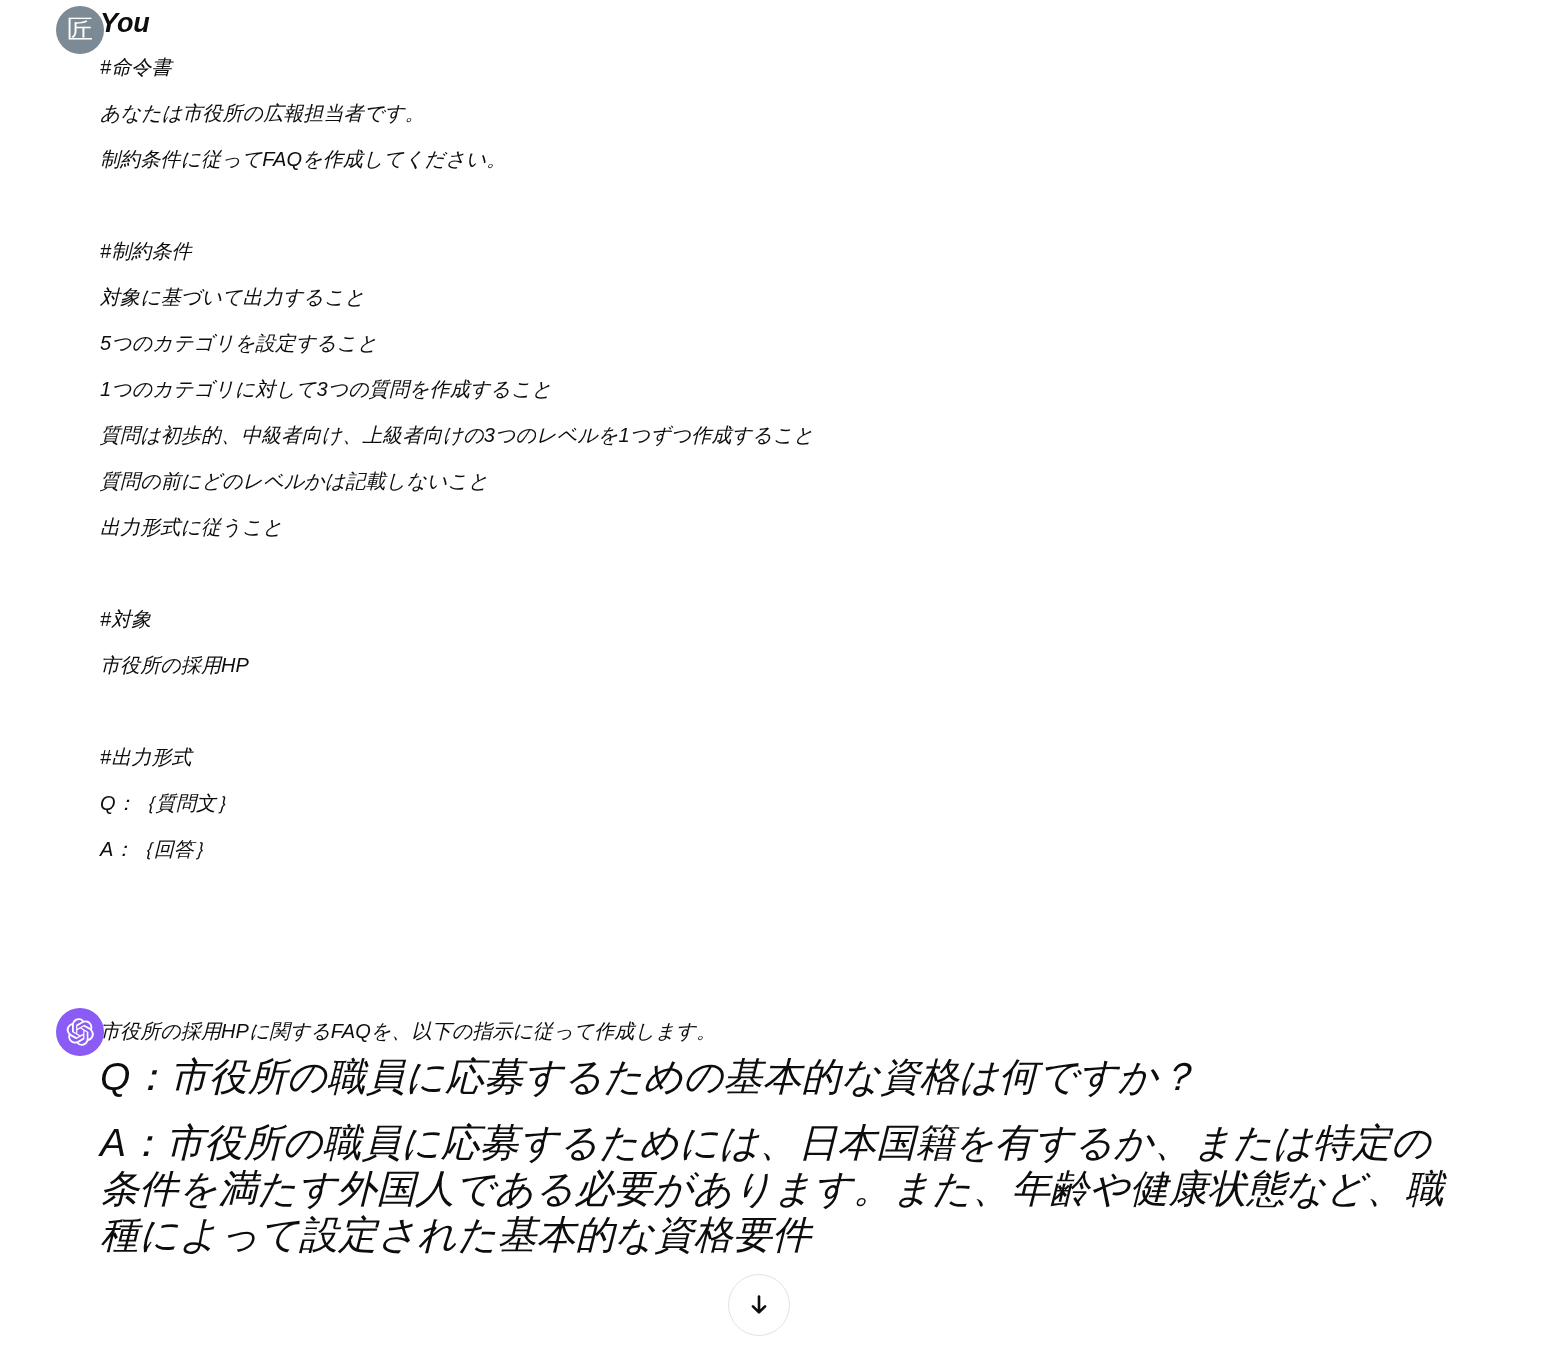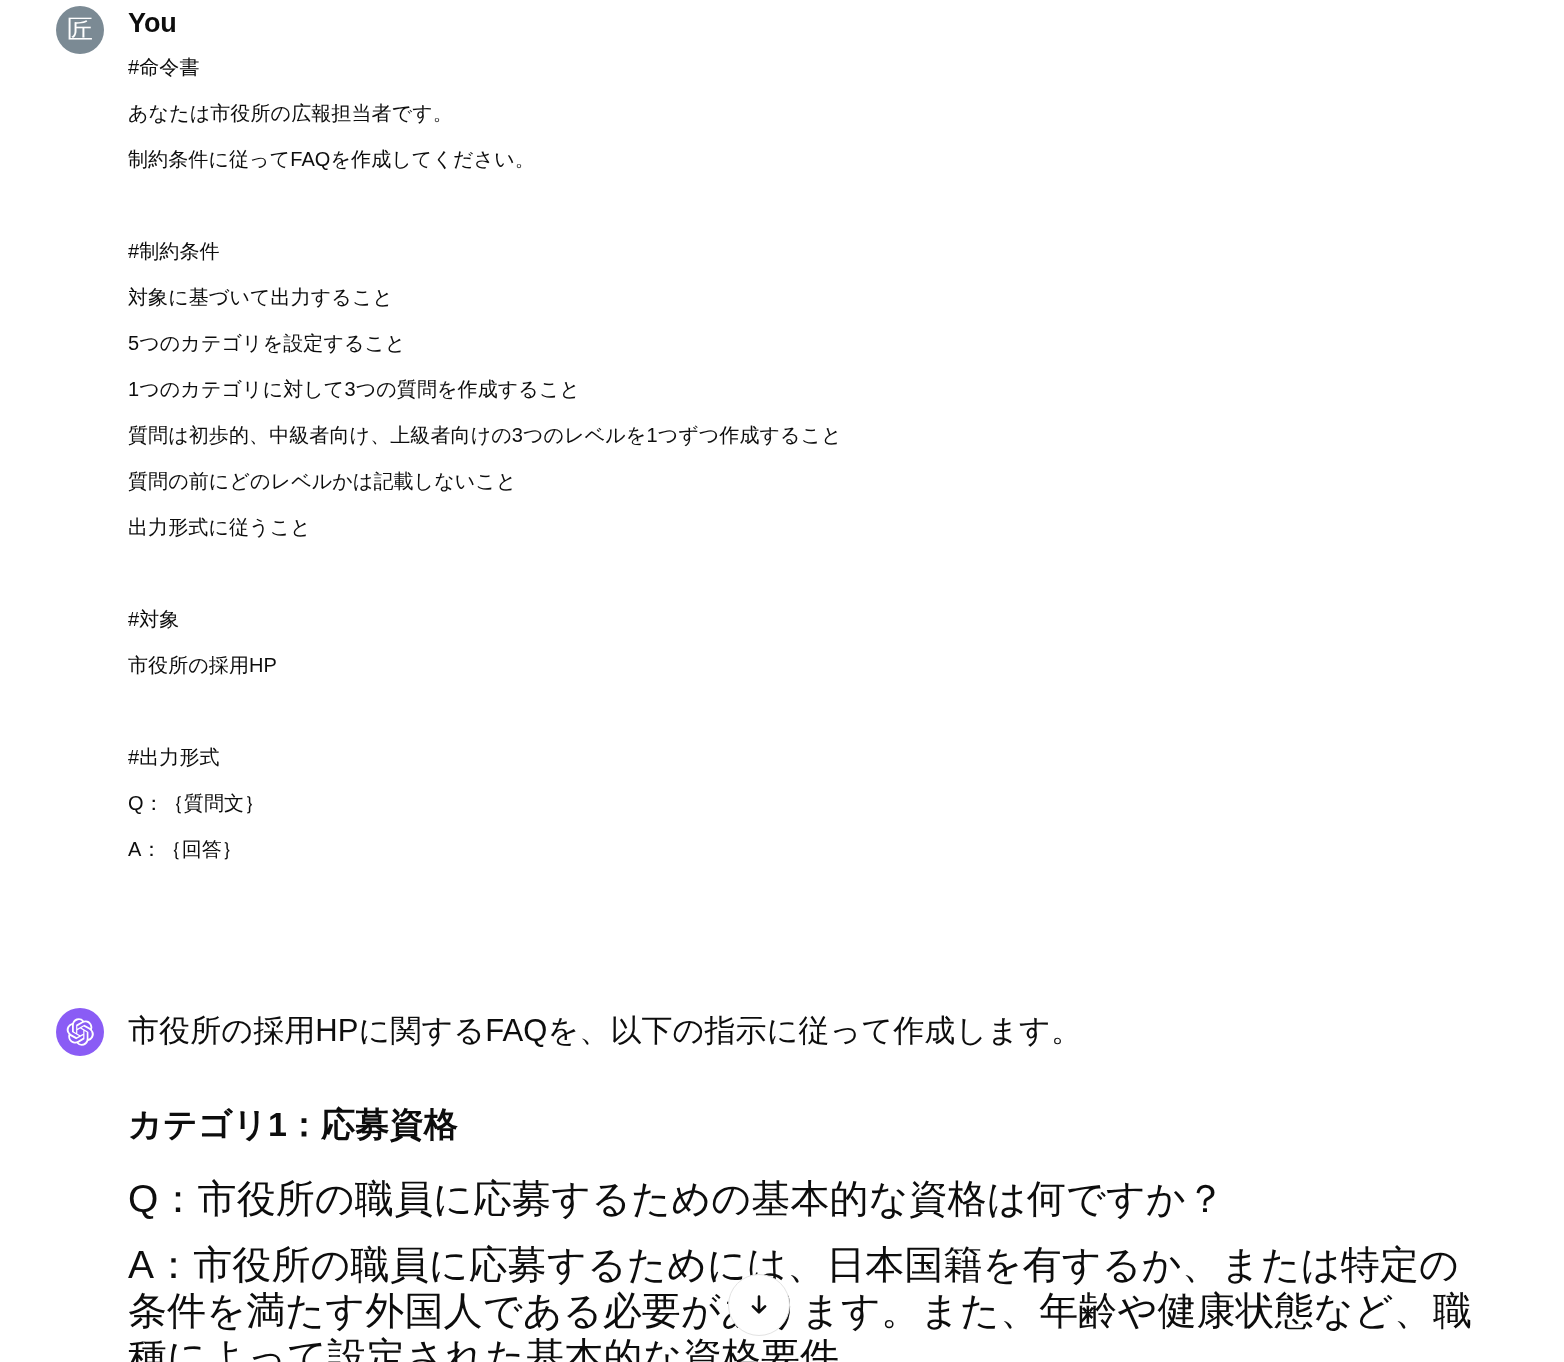--- a/index.html
+++ b/index.html
@@ -65,23 +65,24 @@
     background: #8a5cf5;
   }
 
   .avatar.assistant-avatar svg {
     width: 30px;
     height: 30px;
     display: block;
   }
 
   .turn-body {
-    margin-left: 72px;
+    margin-left: 44px;
     width: 1360px;
     padding-top: 0;
+    font-style: italic;
   }
 
   .author {
     font-size: 27px;
     font-weight: 700;
     line-height: 34px;
     letter-spacing: -0.1px;
     color: #0d0d0d;
     margin: 0 0 4px 0;
   }
@@ -90,21 +91,21 @@
     font-size: 20px;
     line-height: 46px;
     font-weight: 400;
     color: #0d0d0d;
     white-space: pre-wrap;
     margin: 0;
     letter-spacing: 0.1px;
   }
 
   .assistant-intro {
-    font-size: 31px;
+    font-size: 20px;
     line-height: 46px;
     color: #0d0d0d;
     margin: 0;
     letter-spacing: 0.1px;
   }
 
   .category-heading {
     font-size: 34px;
     font-weight: 700;
     line-height: 44px;
@@ -200,21 +201,20 @@
       <div class="avatar assistant-avatar">
         <span>
           <svg viewBox="0 0 24 24" xmlns="http://www.w3.org/2000/svg" aria-hidden="true">
             <path fill="#ffffff" d="M21.55 10.01a5.42 5.42 0 0 0-.47-4.46 5.5 5.5 0 0 0-5.92-2.63A5.44 5.44 0 0 0 11.06 1a5.5 5.5 0 0 0-5.24 3.8 5.43 5.43 0 0 0-3.63 2.63 5.5 5.5 0 0 0 .68 6.44 5.42 5.42 0 0 0 .47 4.47 5.5 5.5 0 0 0 5.92 2.63A5.43 5.43 0 0 0 13.35 23a5.5 5.5 0 0 0 5.24-3.81 5.43 5.43 0 0 0 3.63-2.63 5.5 5.5 0 0 0-.67-6.44v-.11Zm-8.2 11.5a4.08 4.08 0 0 1-2.61-.94l.13-.07 4.33-2.5a.71.71 0 0 0 .36-.61V11.2l1.83 1.06v5.06a4.09 4.09 0 0 1-4.04 4.19Zm-8.76-3.74a4.07 4.07 0 0 1-.49-2.74l.13.08 4.33 2.5a.7.7 0 0 0 .71 0l5.29-3.05v2.11l-4.38 2.53a4.09 4.09 0 0 1-5.59-1.43ZM3.45 8.2a4.08 4.08 0 0 1 2.13-1.79v5.15a.7.7 0 0 0 .35.61l5.26 3.04-1.83 1.06-4.33-2.5A4.09 4.09 0 0 1 3.45 8.2Zm15.04 3.5-5.29-3.08 1.83-1.05 4.33 2.5a4.08 4.08 0 0 1-.63 7.36v-5.15a.72.72 0 0 0-.24-.58Zm1.82-2.74-.13-.08-4.32-2.52a.7.7 0 0 0-.71 0L9.86 9.41V7.3l4.38-2.52a4.08 4.08 0 0 1 6.07 4.22ZM8.86 12.73 7.03 11.68V6.62a4.09 4.09 0 0 1 6.7-3.14l-.13.07-4.33 2.5a.71.71 0 0 0-.36.61l-.05 6.06Zm1-2.14 2.36-1.36 2.36 1.36v2.72l-2.35 1.36-2.36-1.36-.01-2.72Z"></path>
           </svg>
         </span>
       </div>
     </div>
     <div class="turn-body">
       <div class="assistant-intro">市役所の採用HPに関するFAQを、以下の指示に従って作成します。</div>
-      <div class="category-heading">カテゴリ1：応募資格</div>
       <div class="qa-line">Q：市役所の職員に応募するための基本的な資格は何ですか？</div>
       <div class="qa-line">A：市役所の職員に応募するためには、日本国籍を有するか、または特定の条件を満たす外国人である必要があります。また、年齢や健康状態など、職種によって設定された基本的な資格要件</div>
     </div>
   </div>
 
 </div>
 
 <div class="scroll-down-button">
   <span>
     <svg viewBox="0 0 24 24" xmlns="http://www.w3.org/2000/svg" aria-hidden="true">

